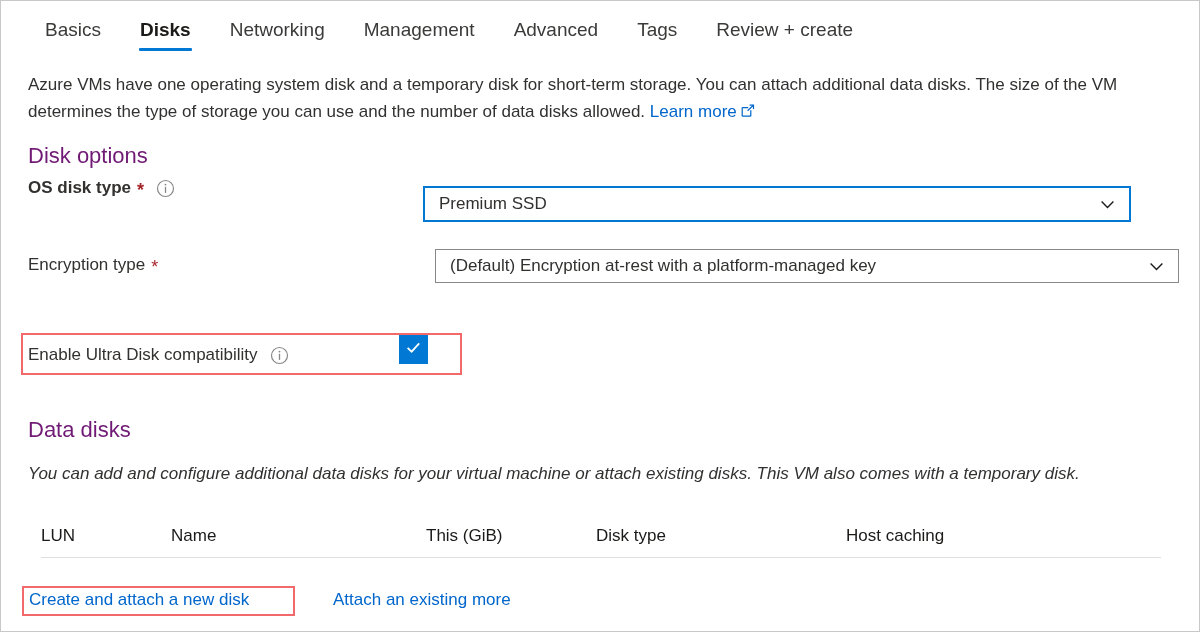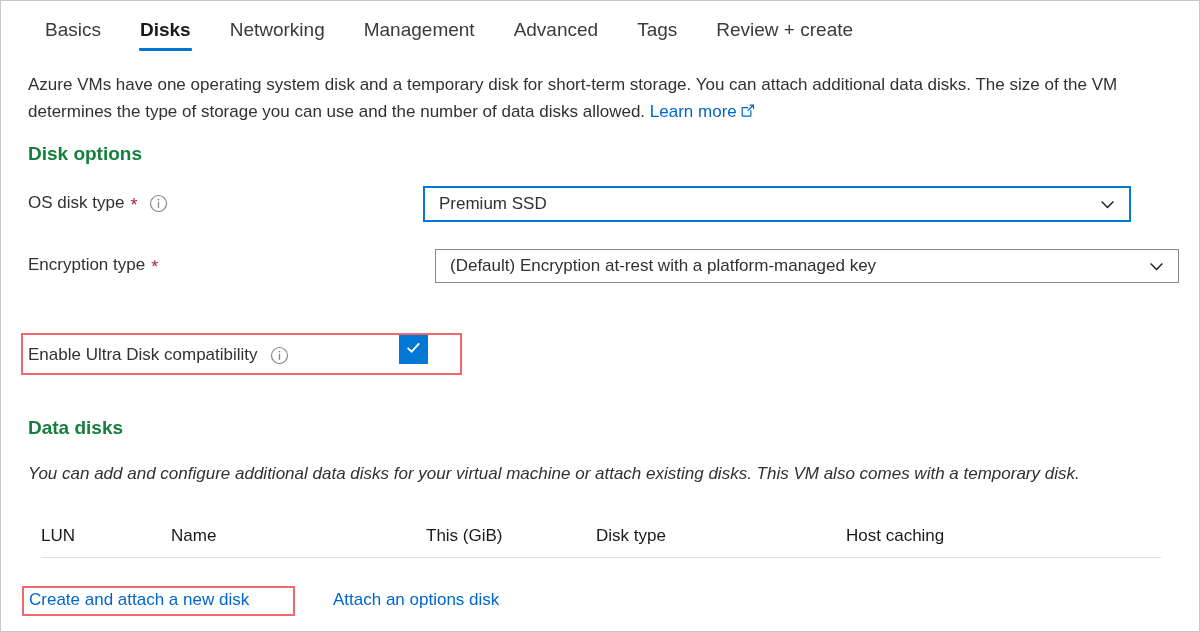--- a/index.html
+++ b/index.html
@@ -76,37 +76,37 @@
   }
   .ext-icon {
     display: inline-block;
     vertical-align: -1px;
     margin-left: 4px;
   }
 
   
   .section-title {
     position: absolute;
-    font-size: 19px;
-    font-weight: bold;
-    color: #15803d;
+    font-size: 22px;
+    font-weight: normal;
+    color: #701a75;
   }
   #disk-options-title { left: 27px; top: 142px; }
   #data-disks-title   { left: 27px; top: 416px; }
 
   
   .field-label {
     position: absolute;
     font-size: 17px;
     color: #323130;
     display: flex;
     align-items: center;
     white-space: nowrap;
   }
-  #os-disk-label { left: 27px; top: 192px; }
+  #os-disk-label { left: 27px; top: 177px; font-weight: bold; }
   #encryption-label { left: 27px; top: 254px; }
   .required-star {
     color: #a4262c;
     font-size: 18px;
     margin-left: 6px;
     line-height: 1;
     position: relative;
     top: 2px;
   }
   .info-icon {
@@ -350,15 +350,15 @@
         <th style="width:250px">Disk type</th>
         <th>Host caching</th>
       </tr>
     </thead>
     <tbody></tbody>
   </table>
 
   <div class="annot-box" id="create-attach-annot"></div>
 
   <a class="action-link" id="create-attach-link">Create and attach a new disk</a>
-  <a class="action-link" id="attach-existing-link">Attach an options disk</a>
+  <a class="action-link" id="attach-existing-link">Attach an existing more</a>
 
 </div>
 
 </body></html>

